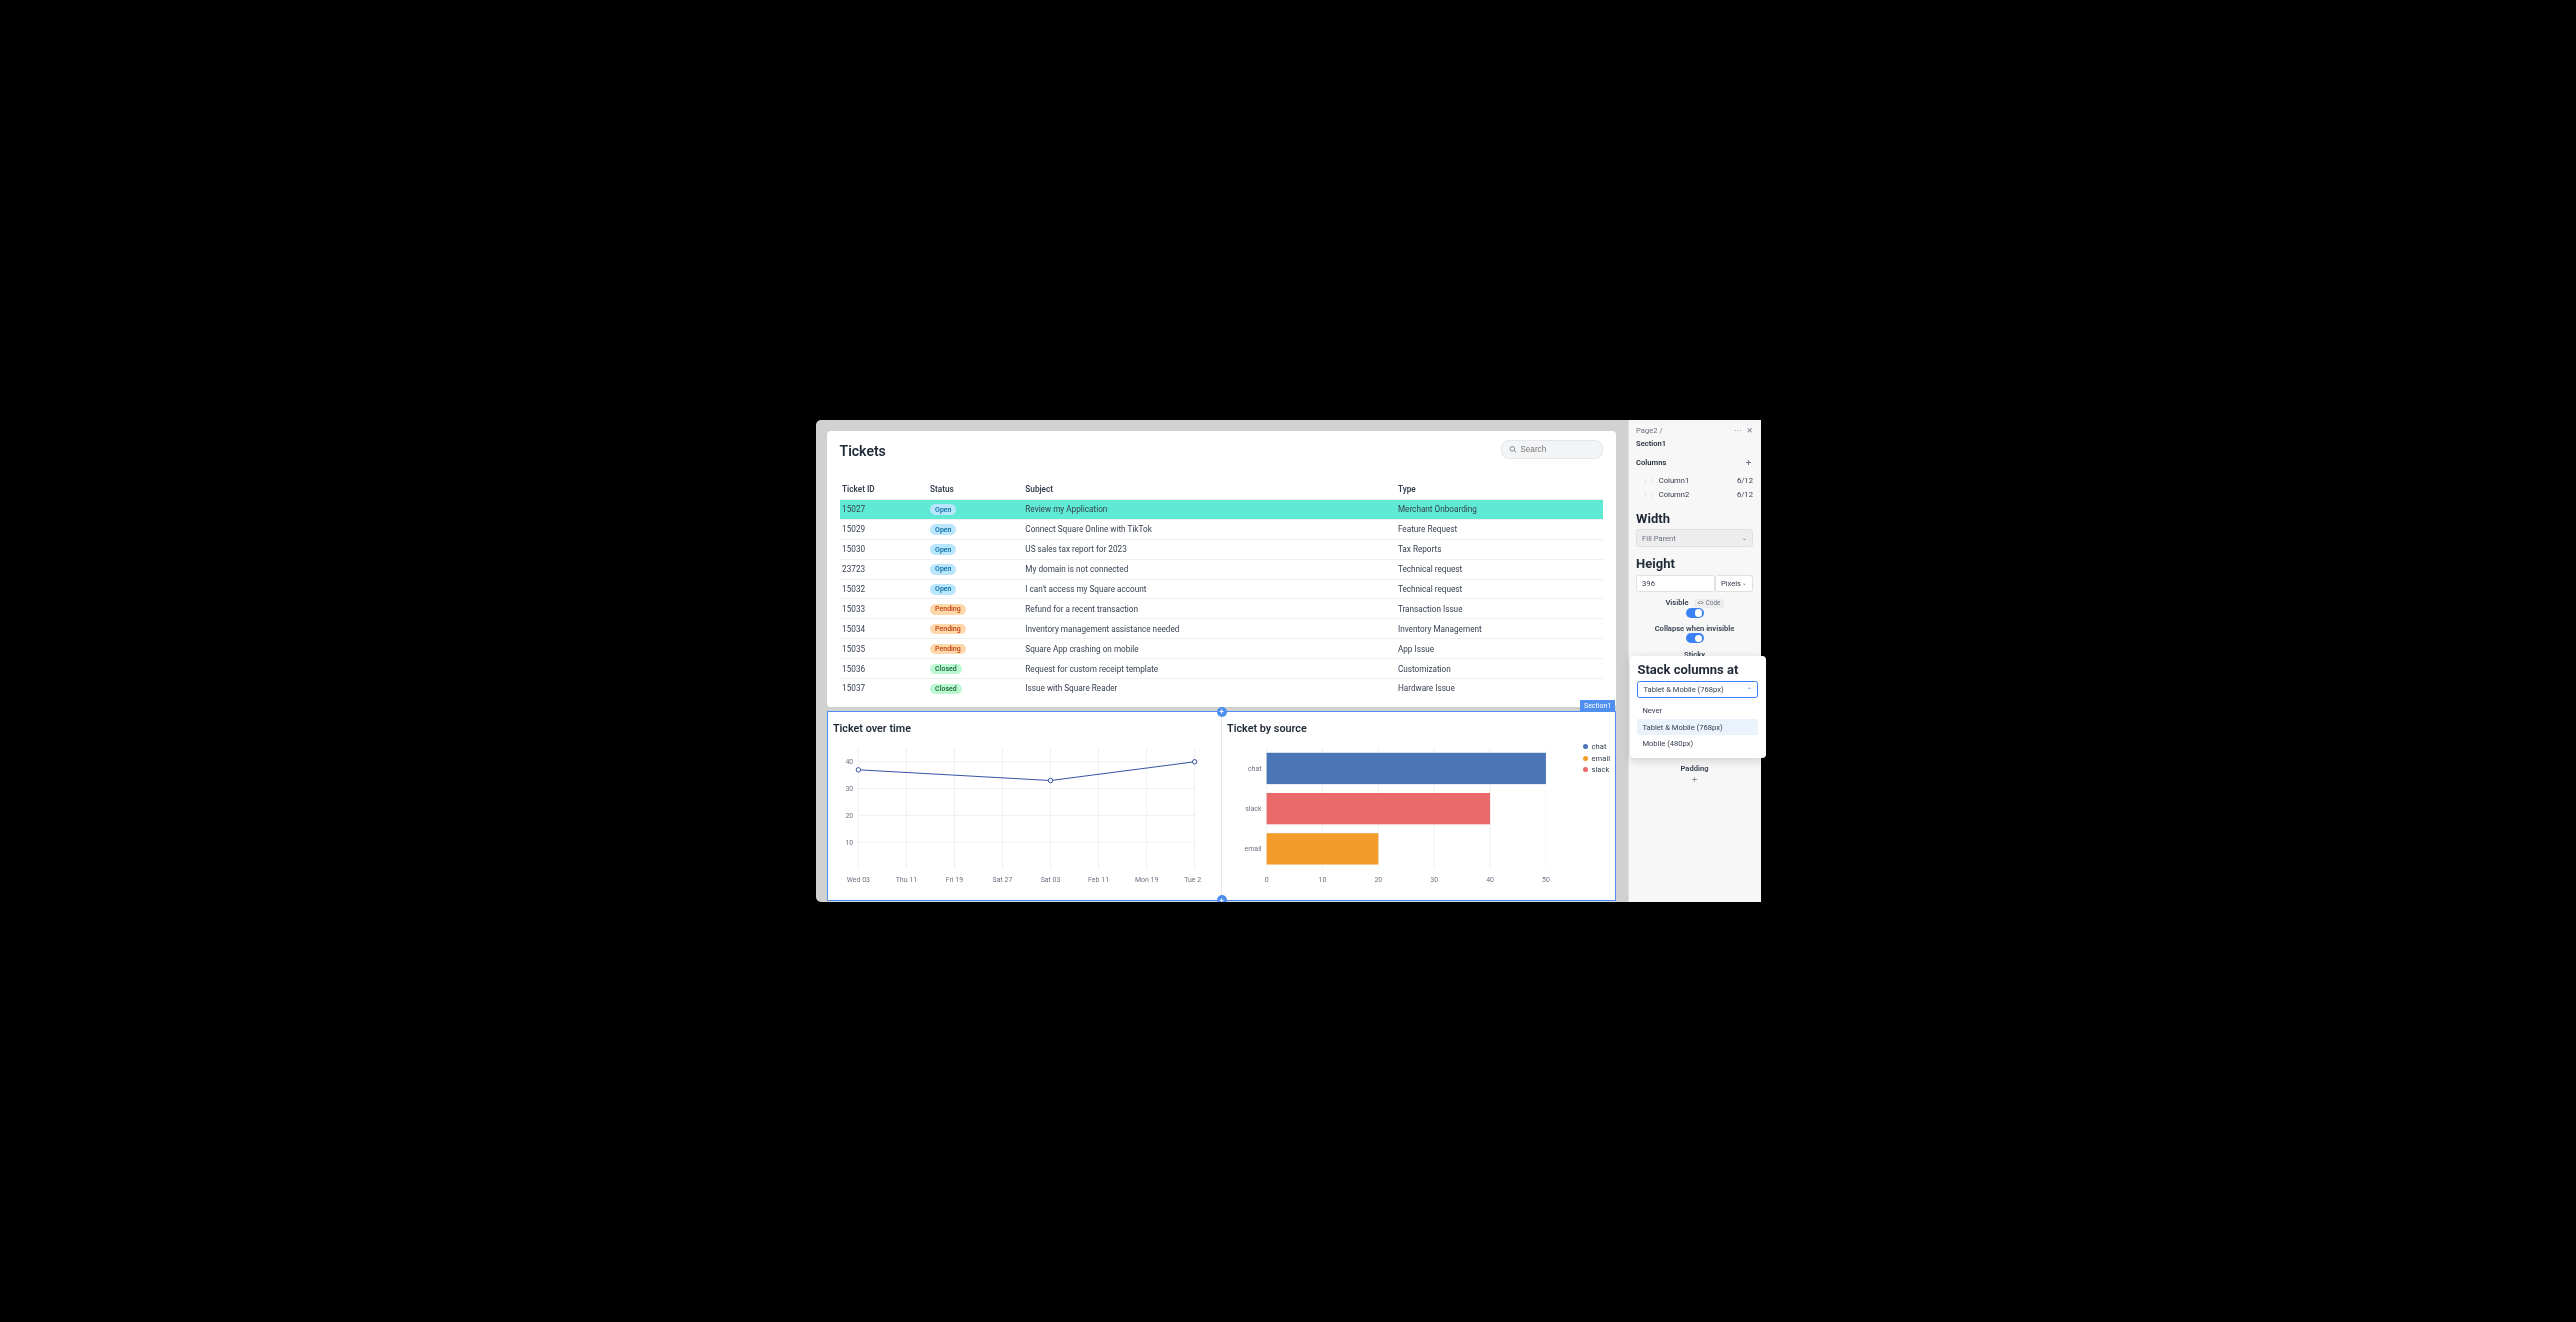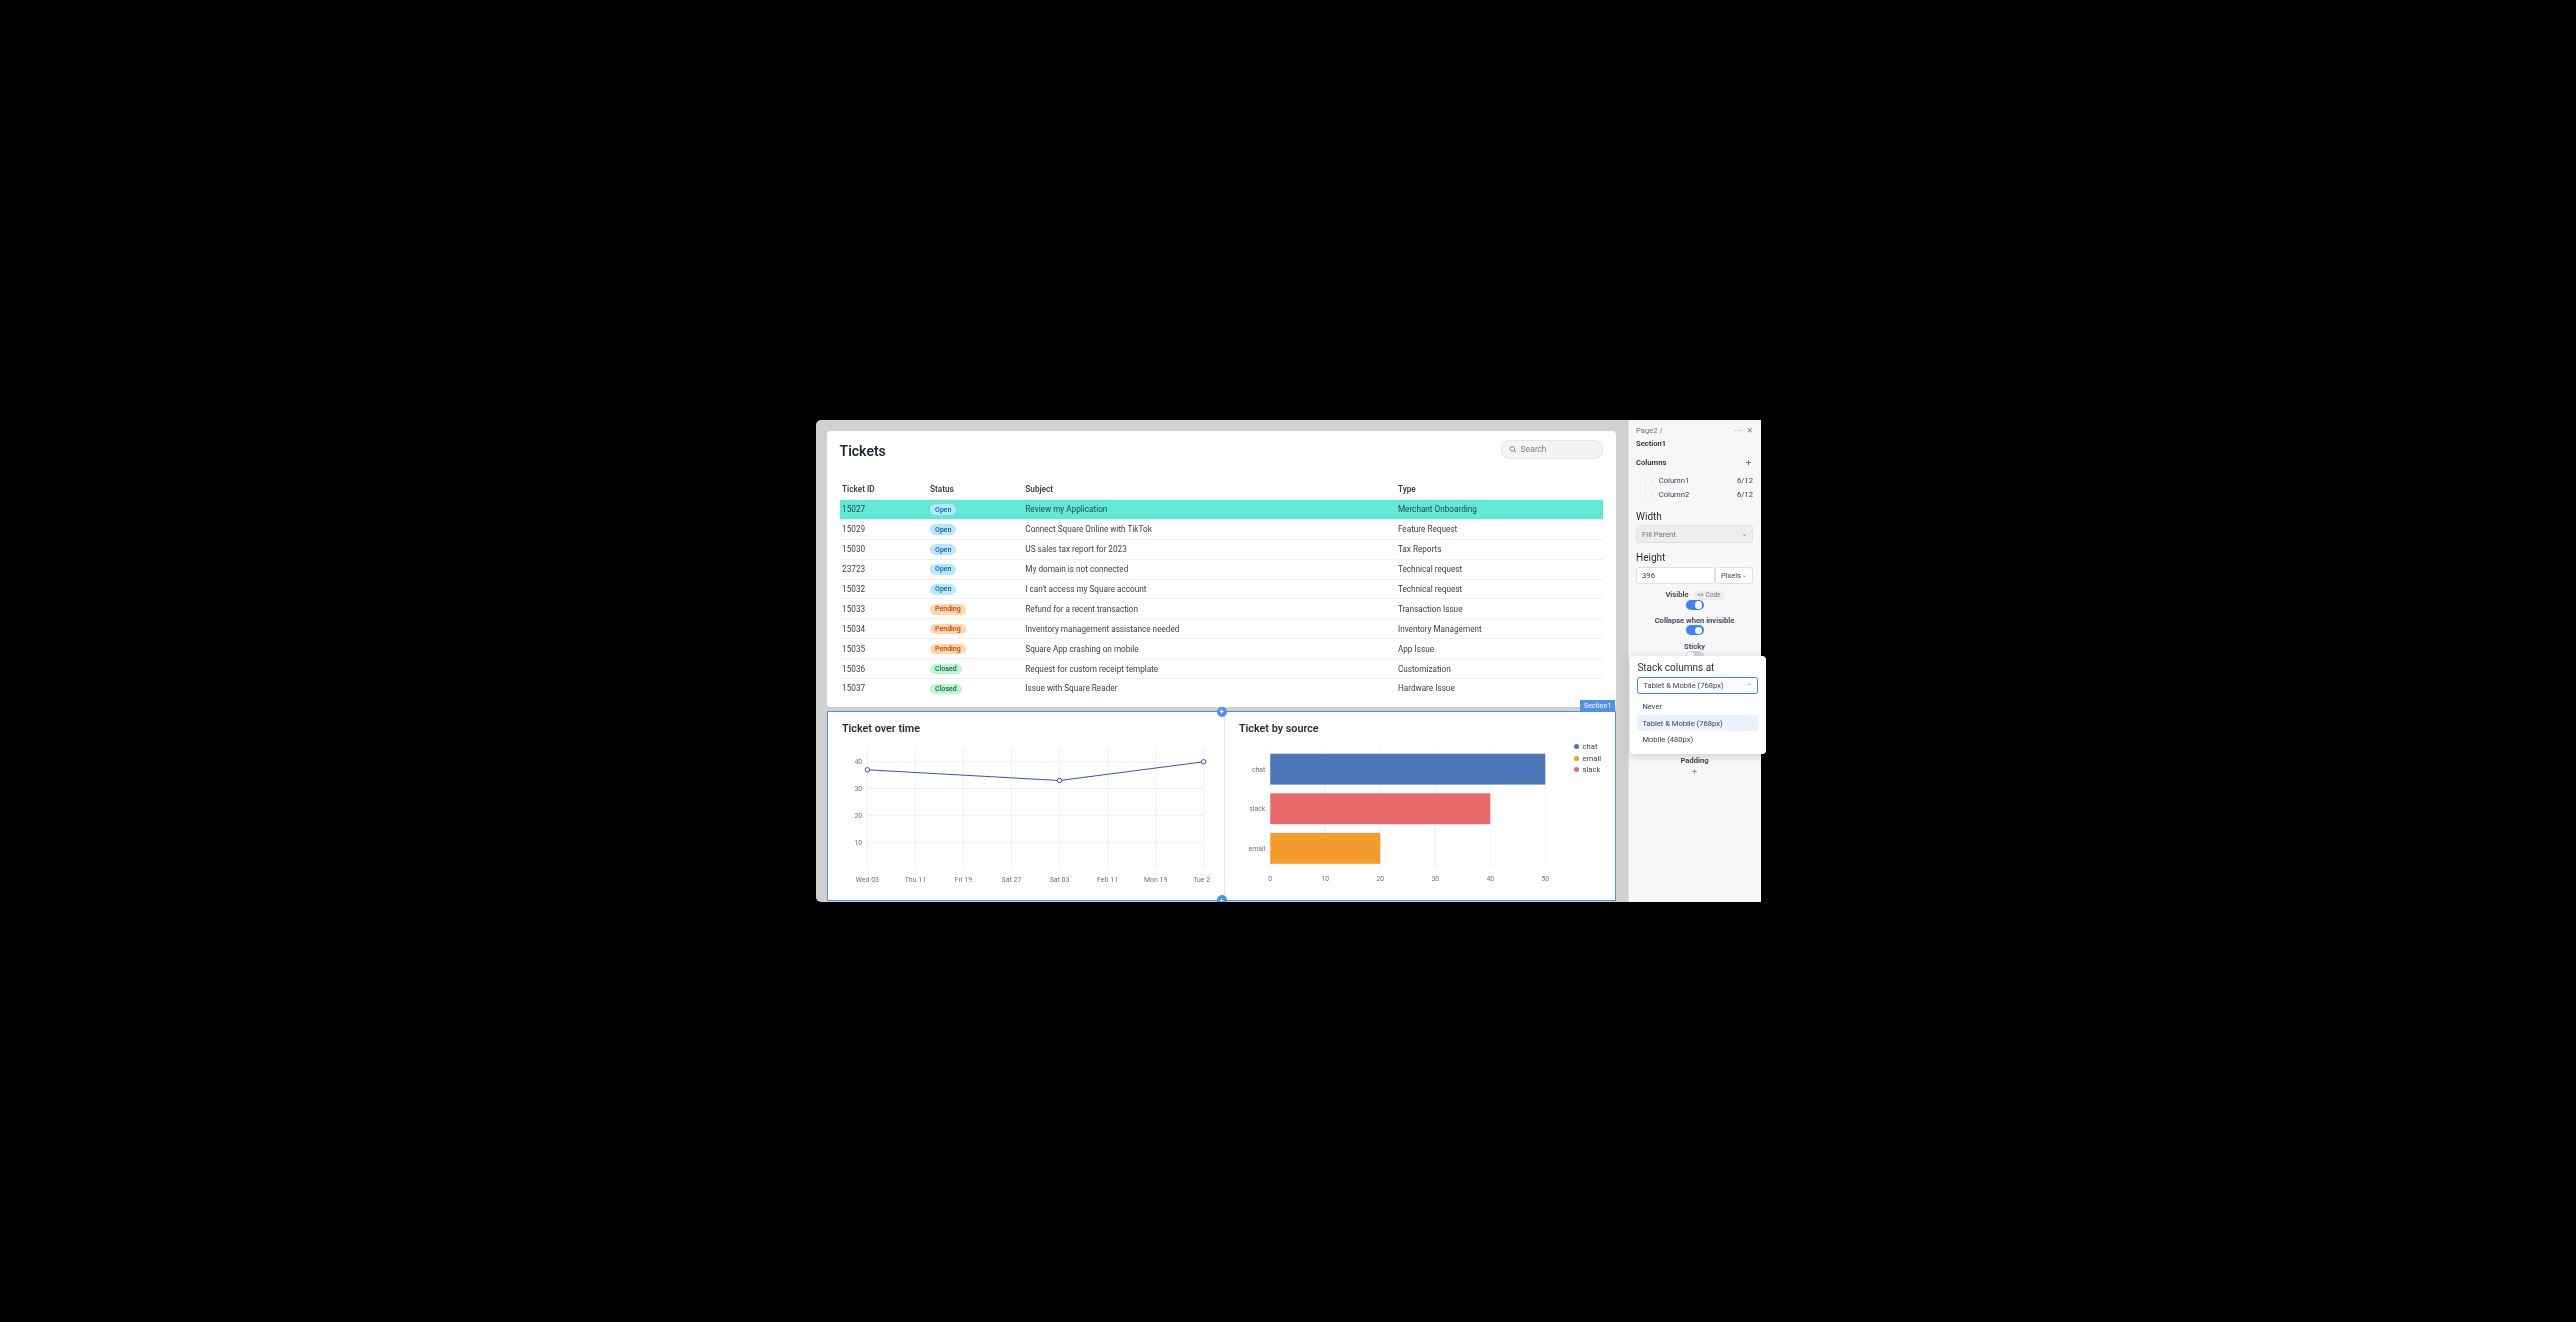--- a/index.html
+++ b/index.html
@@ -102,21 +102,21 @@
   background: #4f8ff0;
   border-radius: 50%;
   display: flex; align-items: center; justify-content: center;
   color: #fff; font-size: 7.6px; font-weight: bold;
   left: 50%; transform: translateX(-50%);
 }
 .add-top { top: -5px; }
 .add-bottom { bottom: -5px; }
 .chart-panel {
   flex: 1;
-  padding: 10px 14px;
+  padding: 10px 5px;
   border-right: 0.6px solid #e5e7eb;
 }
 .chart-panel:last-child { border-right: none; }
 .chart-title {
   font-size: 10.8px;
   font-weight: 600;
   color: #1f2937;
   margin-bottom: 7.6px;
 }
 .chart-body { display: flex; }
@@ -145,21 +145,21 @@
 .side-group-header {
   display: flex; justify-content: space-between; align-items: center;
   font-weight: 600; margin-bottom: 5px; color: #1f2937; font-size: 7.6px;
 }
 .plus-icon { color: #6b7280; cursor: pointer; font-size: 9px; }
 .col-item {
   display: flex; justify-content: space-between; align-items: center;
   padding: 2.5px 0 2.5px 6.3px; font-size: 7.6px; color: #374151;
 }
 .col-item .grip { color: #bbb; margin-right: 3.8px; font-size: 6.3px; }
-.side-label { font-weight: 400; margin: 9px 0 3.8px; color: #1f2937; font-size: 10px; }
+.side-label { font-weight: 700; margin: 9px 0 3.8px; color: #1f2937; font-size: 13px; }
 .side-select {
   width: 100%;
   background: #ededed;
   border: 0.6px solid #e0e0e0;
   border-radius: 2.5px;
   padding: 3.2px 5px;
   font-size: 7.6px;
   color: #6b7280;
   display: flex; justify-content: space-between; align-items: center;
 }

